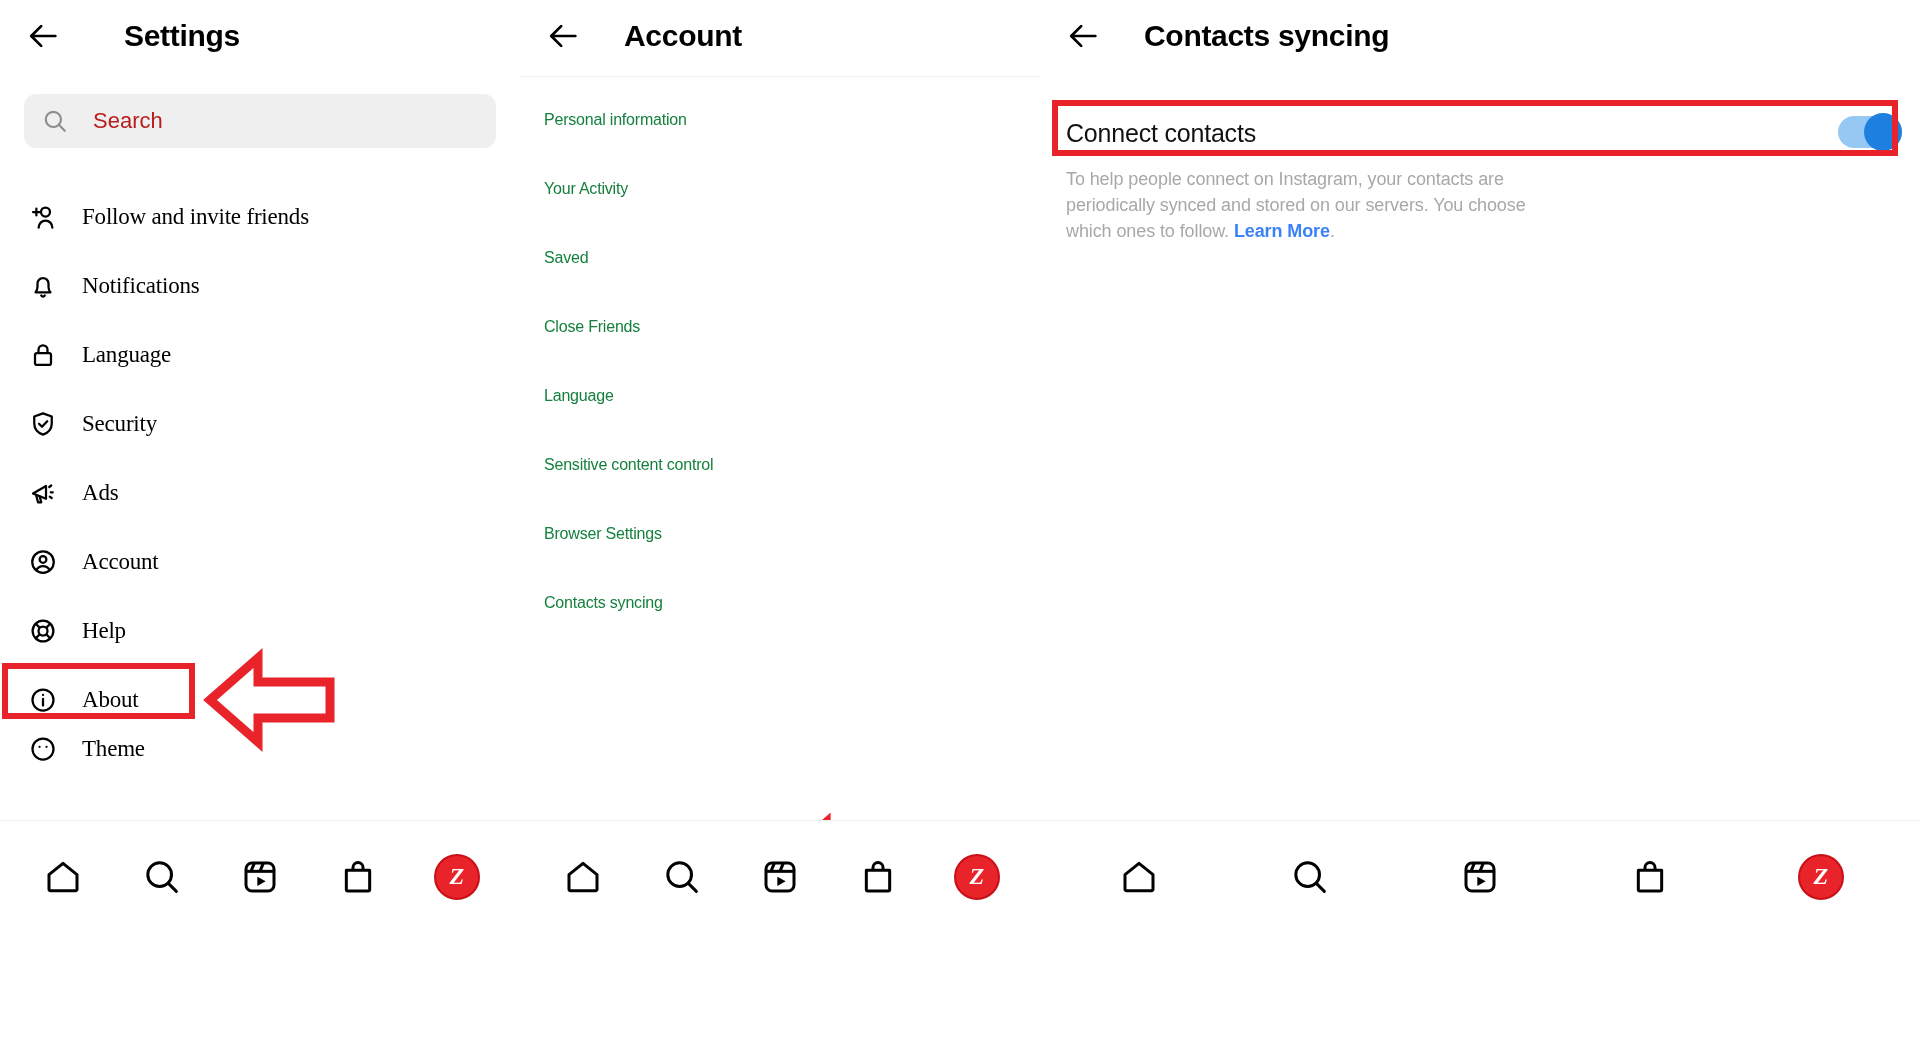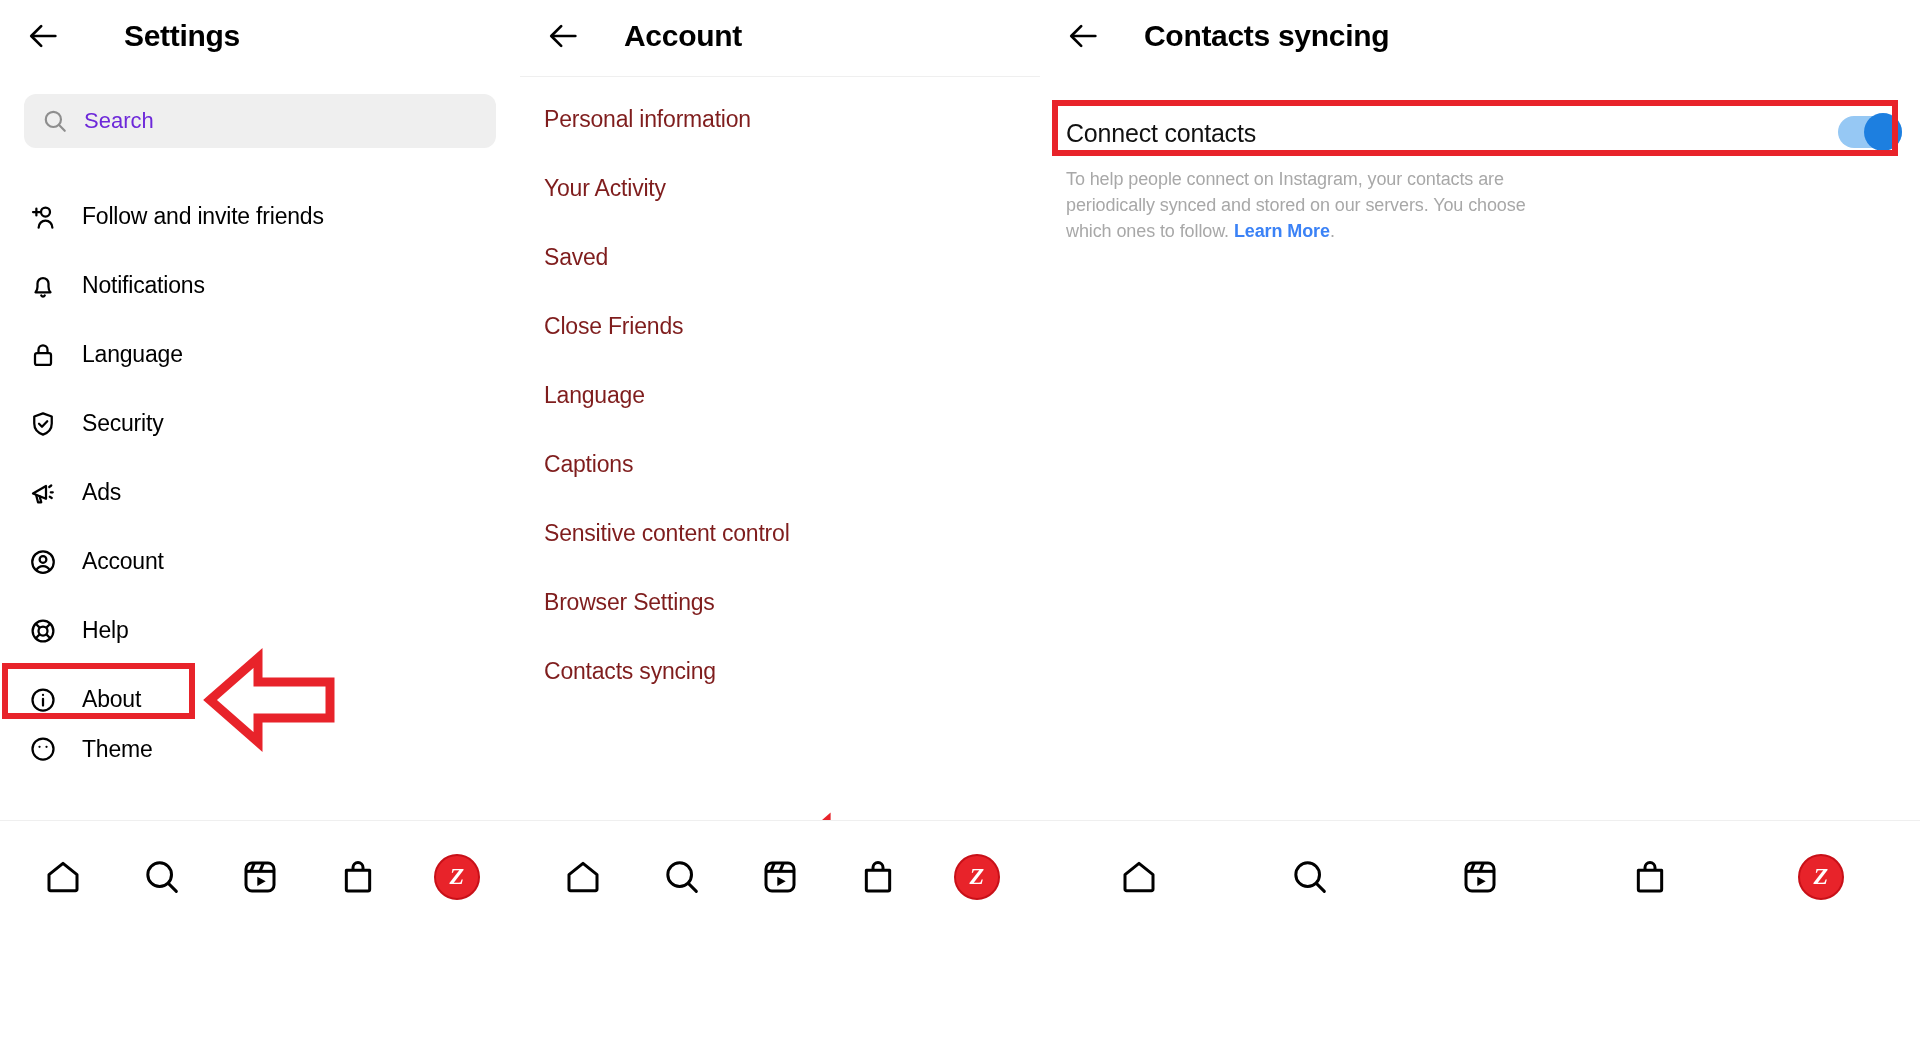--- a/index.html
+++ b/index.html
@@ -27,24 +27,24 @@
   .p2 .title { margin-left: 38px; }
   .p3 .title { margin-left: 38px; }
 
   
   .search-wrap { padding: 22px 24px 0 24px; }
   .search-box {
     height: 54px; border-radius: 12px; background: #efefef;
     display: flex; align-items: center; padding: 0 16px;
   }
   .search-box .sicon { width: 30px; height: 30px; display:flex; align-items:center; justify-content:center; }
-  .search-box .stxt { font-size: 22px; color: #6d28d9; margin-left: 14px; }
-
-  
-  .slist { margin-top: 34px; }
+  .search-box .stxt { font-size: 22px; color: #b91c1c; margin-left: 23px; }
+
+  
+  .slist { margin-top: 34px; font-family: Liberation Serif, serif; }
   .srow {
     display: flex; align-items: center;
     height: 69px; padding-left: 24px; cursor: pointer;
     position: relative;
   }
   .srow .ico { width: 38px; height: 38px; display:flex; align-items:center; justify-content:center; flex: none; }
   .srow .lbl { font-size: 23px; color: #000; margin-left: 20px; letter-spacing: -0.2px; }
 
   
   .hl-account {
@@ -57,21 +57,21 @@
   
   .arrow-1 { position: absolute; left: 200px; top: 640px; }
 
   
   .divider { height: 1px; background: #efefef; margin-top: 4px; }
   .alist { padding-top: 8px; }
   .arow {
     height: 69px; display: flex; align-items: center;
     padding-left: 24px; cursor: pointer; position: relative;
   }
-  .arow .lbl { font-size: 23px; color: #7f1d1d; letter-spacing: -0.2px; }
+  .arow .lbl { font-size: 16px; color: #15803d; letter-spacing: -0.2px; }
 
   .hl-contacts {
     position: absolute;
     left: 14px; top: 828px; width: 222px; height: 56px;
     border: 6px solid #e8232a; pointer-events: none;
   }
   .arrow-2 { position: absolute; left: 250px; top: 805px; }
 
   
   .toggle-row {
@@ -315,23 +315,20 @@
       <div class="arow">
         <span class="lbl">Saved</span>
         </div>
       <div class="arow">
         <span class="lbl">Close Friends</span>
         </div>
       <div class="arow">
         <span class="lbl">Language</span>
         </div>
       <div class="arow">
-        <span class="lbl">Captions</span>
-        </div>
-      <div class="arow">
         <span class="lbl">Sensitive content control</span>
         </div>
       <div class="arow">
         <span class="lbl">Browser Settings</span>
         </div>
       <div class="arow">
         <span class="lbl">Contacts syncing</span>
         </div>
     </div>
 

